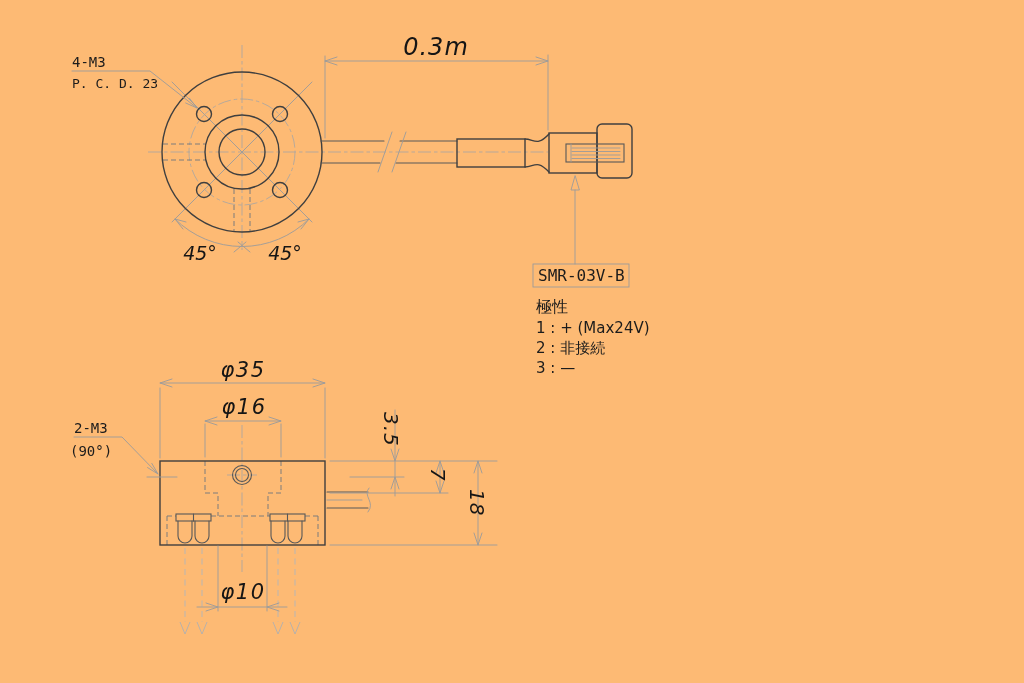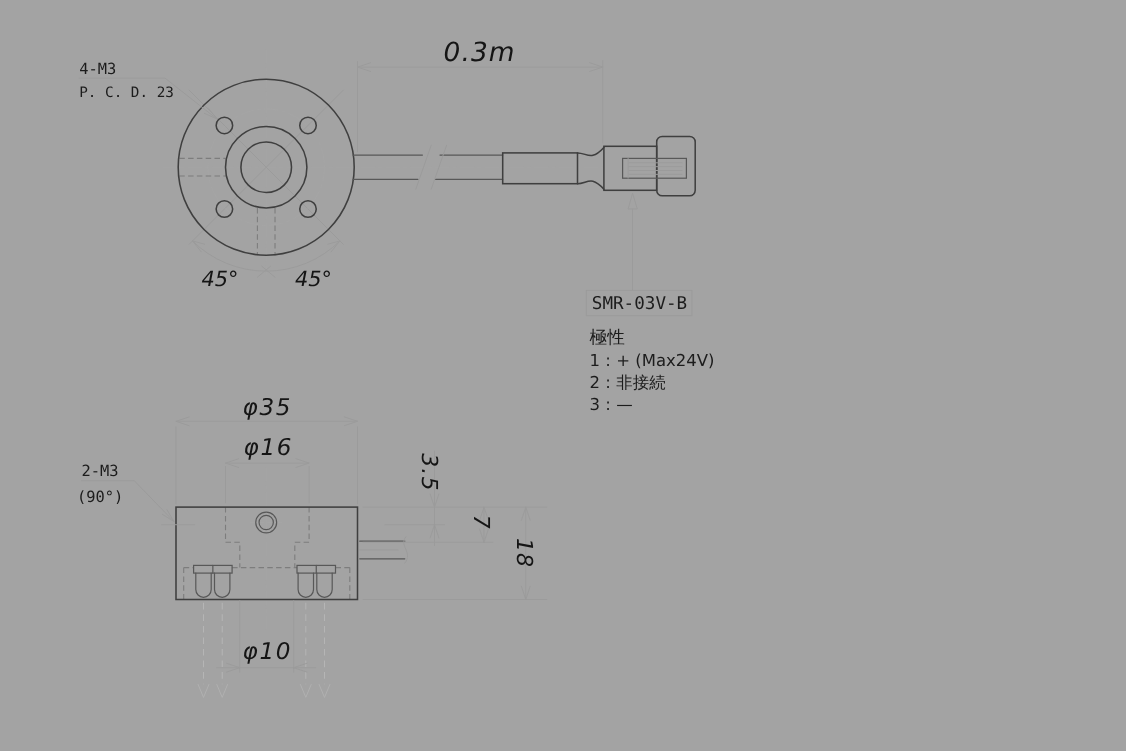--- a/index.html
+++ b/index.html
@@ -1,16 +1,16 @@
 <!DOCTYPE html>
 <html><head>
 <meta charset="utf-8">
 <style>
   html,body{margin:0;padding:0;background:#fff;}
-  #stage{position:relative;width:1024px;height:683px;background:#a3a3a3;overflow:hidden;}
+  #stage{position:relative;width:1024px;height:683px;background:#fdba74;overflow:hidden;}
   svg{position:absolute;left:0;top:0;}
   .thick{stroke:#3f3f3f;stroke-width:1.4;fill:none;stroke-linecap:round;}
   .med{stroke:#585858;stroke-width:1.1;fill:none;stroke-linecap:round;}
   .thin{stroke:#9b9b9b;stroke-width:0.9;fill:none;stroke-linecap:round;}
   .hid{stroke:#7d7d7d;stroke-width:1;fill:none;stroke-dasharray:5 3;}
   .chain{stroke:#a5a5a5;stroke-width:0.8;fill:none;stroke-dasharray:13 3 3.5 3;}
   .beam{stroke:#b5b5b5;stroke-width:0.95;fill:none;stroke-dasharray:6 4.5;}
   .beamarrow{stroke:#b0b0b0;stroke-width:0.9;fill:none;}
   text{fill:#1c1c1c;}
   .t-mono{font-family:"DejaVu Sans Mono", monospace;font-size:14px;}

